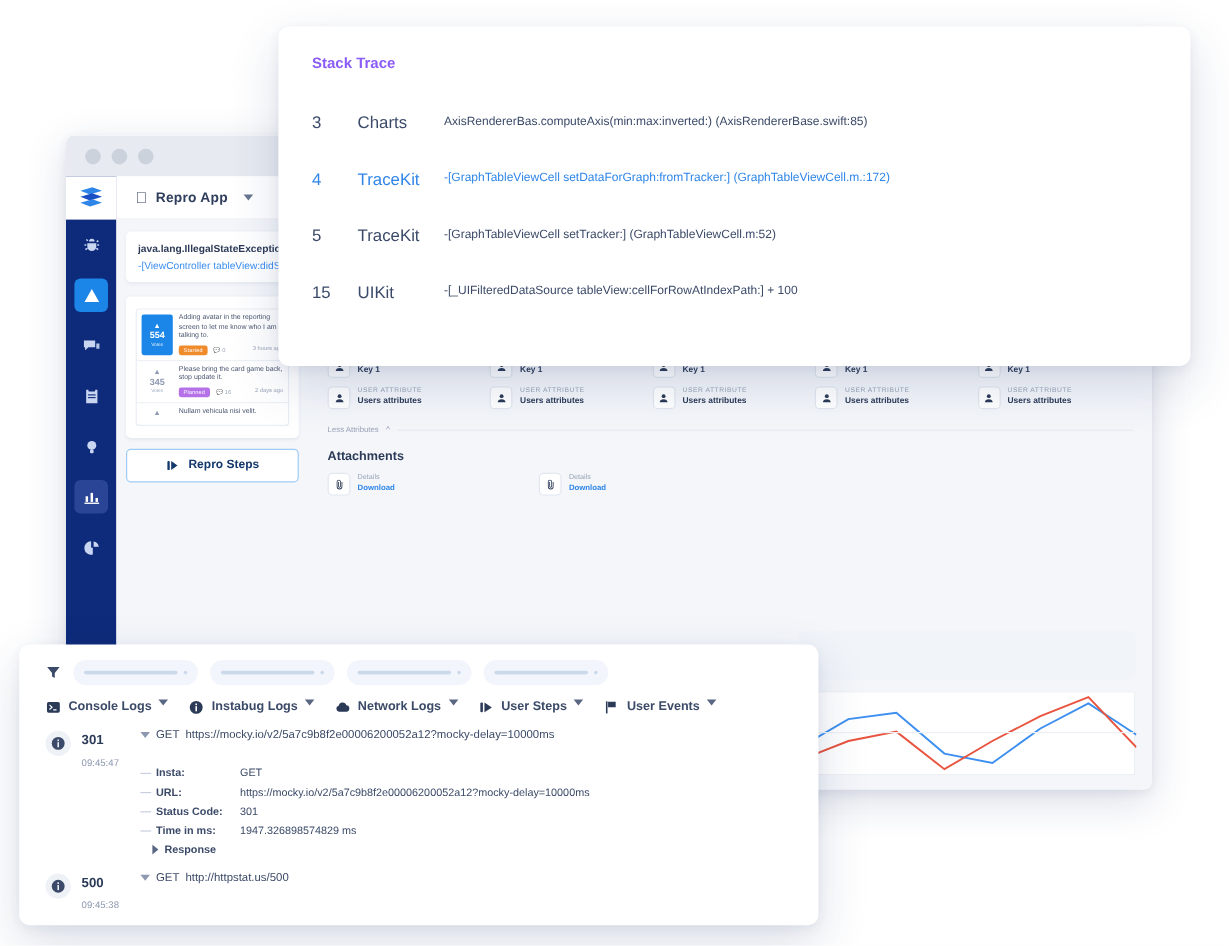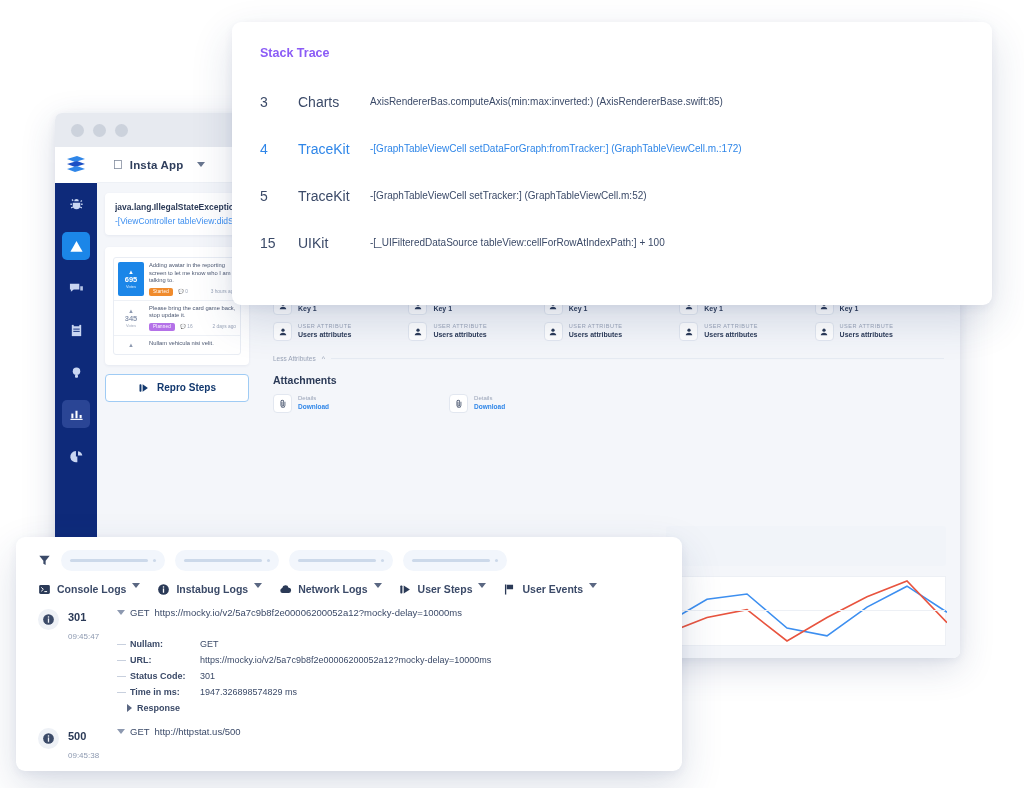--- a/index.html
+++ b/index.html
@@ -275,39 +275,39 @@
           <svg viewBox="0 0 16 16">
               <path d="M7.4 2.2A6 6 0 108.9 14V8H7.4z"></path>
               <path d="M9.6 2.3V7h4.6a5.4 5.4 0 00-4.6-4.7z"></path>
             </svg>
         </div>
       </div>
 
       <div class="app-main">
         <div class="app-topbar">
           <span class="apple-glyph"></span>
-          <span class="app-name">Insta App</span>
+          <span class="app-name">Repro App</span>
           <span class="caret"></span>
         </div>
 
         <div class="app-content">
 
           <div class="left-col">
             <div class="exception-box">
               <div class="exc-title">java.lang.IllegalStateException: </div>
               <div class="exc-sub">-[ViewController tableView:didSe</div>
             </div>
 
             <div class="panel-card">
               <div class="fb-list">
 
                 <div class="fb-row">
                   <div class="votes blue">
                     <span class="arrow">▲</span>
-                    <span class="num">695</span>
+                    <span class="num">554</span>
                     <span class="lbl">Votes</span>
                   </div>
                   <div class="fb-body">
                     <div class="fb-text">Adding avatar in the reporting screen to let me know who I am talking to.</div>
                     <div class="fb-meta">
                       <span class="tag orange">Started</span>
                       <span class="cmt">💬 <span>0</span></span>
                       <span class="ago">3 hours ago</span>
                     </div>
                   </div>
@@ -772,21 +772,21 @@
       </span>
       <span class="log-main">
         <span class="log-head">
           <span class="tri-down"></span>
           <span class="log-method">GET</span>
           <span class="log-url">https://mocky.io/v2/5a7c9b8f2e00006200052a12?mocky-delay=10000ms</span>
         </span>
         <span class="kv-list">
           <span class="kv">
               <span class="dash"></span>
-              <span class="k">Nullam:</span>
+              <span class="k">Insta:</span>
               <span class="v">GET</span>
             </span>
           <span class="kv">
               <span class="dash"></span>
               <span class="k">URL:</span>
               <span class="v">https://mocky.io/v2/5a7c9b8f2e00006200052a12?mocky-delay=10000ms</span>
             </span>
           <span class="kv">
               <span class="dash"></span>
               <span class="k">Status Code:</span>

